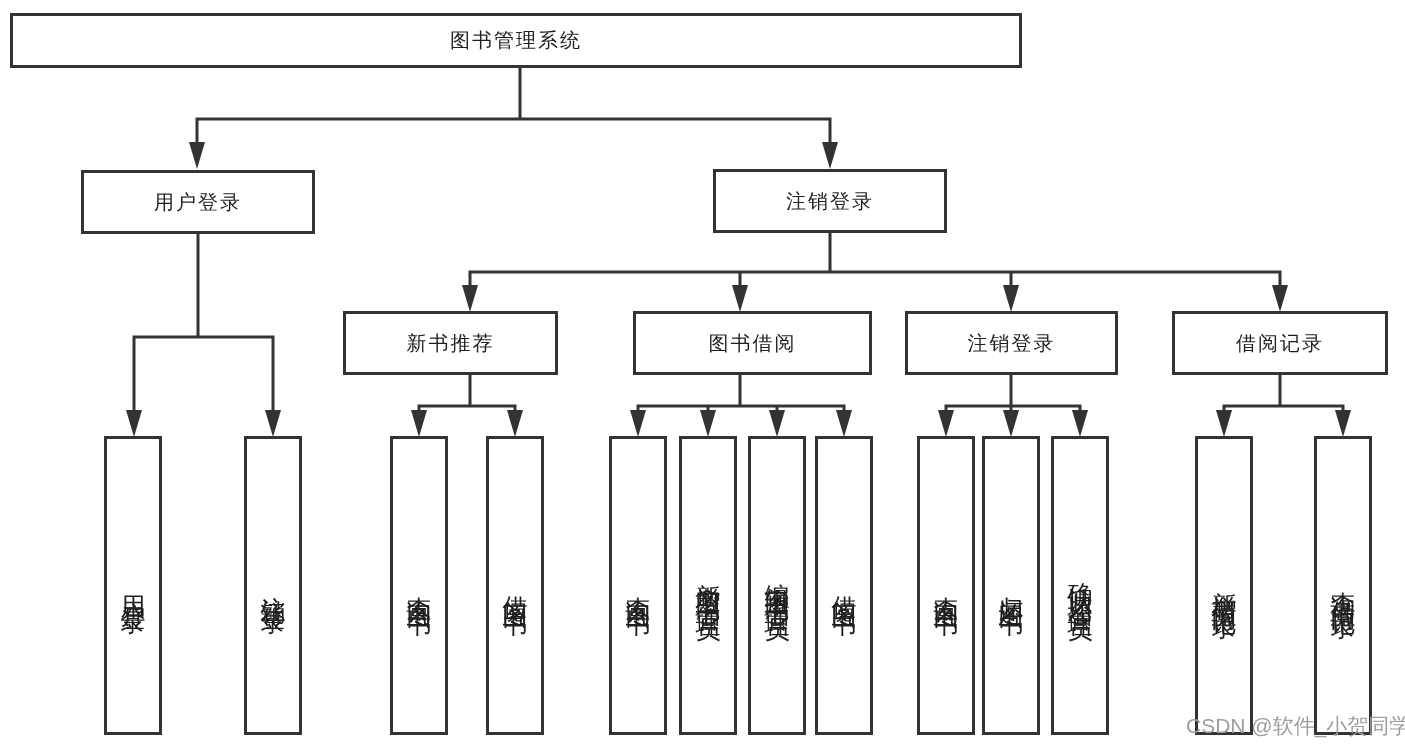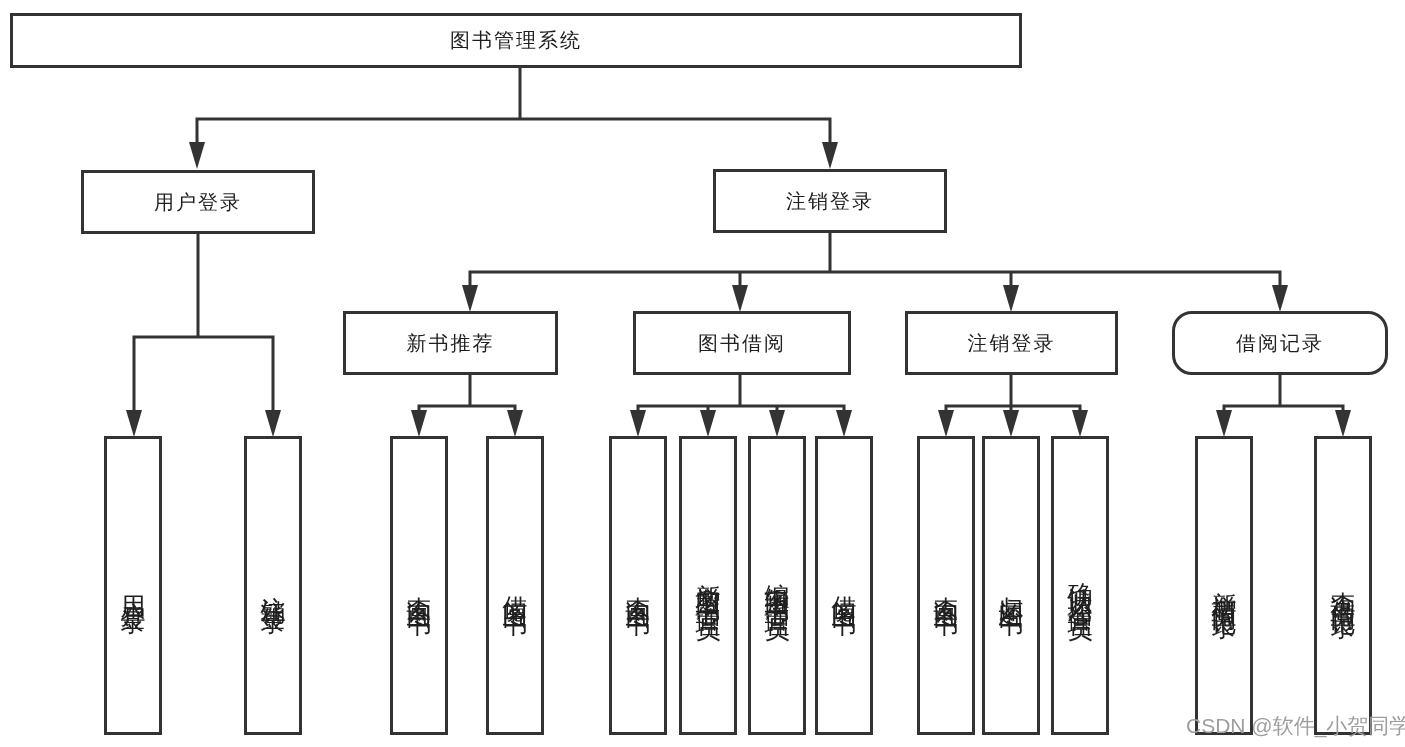--- a/index.html
+++ b/index.html
@@ -112,27 +112,27 @@
   <div class="box hbox" style="left:81px; top:170px; width:234px; height:64px;">
     <span>用户登录</span>
   </div>
   <div class="box hbox" style="left:713px; top:169px; width:234px; height:64px;">
     <span>注销登录</span>
   </div>
 
   <div class="box hbox" style="left:343px; top:311px; width:215px; height:64px;">
     <span>新书推荐</span>
   </div>
-  <div class="box hbox" style="left:633px; top:311px; width:218px; height:64px;">
+  <div class="box hbox" style="left:633px; top:311px; width:239px; height:64px;">
     <span>图书借阅</span>
   </div>
   <div class="box hbox" style="left:905px; top:311px; width:213px; height:64px;">
     <span>注销登录</span>
   </div>
-  <div class="box hbox" style="left:1172px; top:311px; width:216px; height:64px;border-radius:20px;">
+  <div class="box hbox" style="left:1172px; top:311px; width:216px; height:64px;">
     <span>借阅记录</span>
   </div>
 
   <div class="box vbox" style="left:104px;">
     <span class="vtext">用户登录</span>
   </div>
   <div class="box vbox" style="left:244px;">
     <span class="vtext">注销登录</span>
   </div>
   <div class="box vbox" style="left:390px;">

